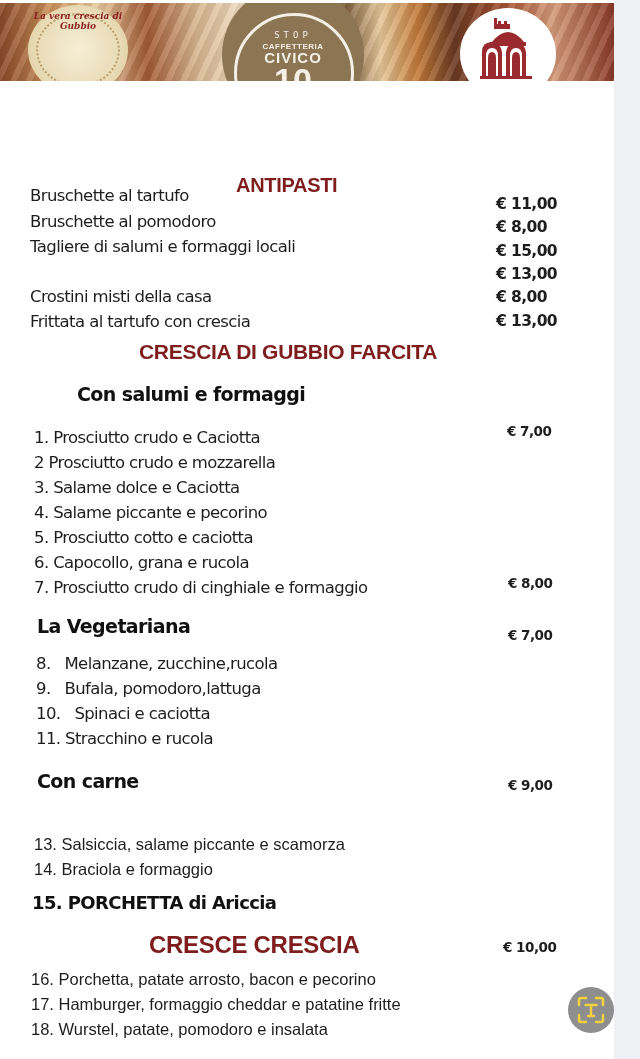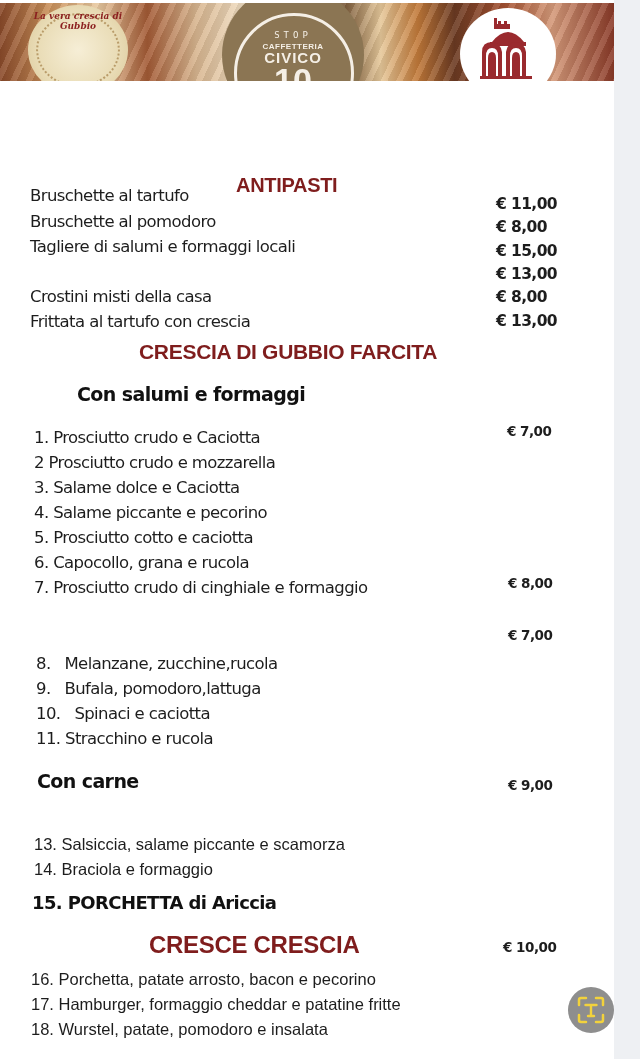--- a/index.html
+++ b/index.html
@@ -296,20 +296,21 @@
 
   <div class="abs item" style="left:34px; top:428px;">1. Prosciutto crudo e Caciotta</div>
   <div class="abs item" style="left:34px; top:453px;">2 Prosciutto crudo e mozzarella</div>
   <div class="abs item" style="left:34px; top:478px;">3. Salame dolce e Caciotta</div>
   <div class="abs item" style="left:34px; top:503px;">4. Salame piccante e pecorino</div>
   <div class="abs item" style="left:34px; top:528px;">5. Prosciutto cotto e caciotta</div>
   <div class="abs item" style="left:34px; top:553px;">6. Capocollo, grana e rucola</div>
   <div class="abs item" style="left:34px; top:578px;">7. Prosciutto crudo di cinghiale e formaggio</div>
   <div class="abs price-sm" style="left:508px; top:575px;">€ 8,00</div>
 
+  <div class="abs subhead" style="left:37px; top:615px;">La Vegetariana</div>
   <div class="abs price-sm" style="left:508px; top:627px;">€ 7,00</div>
 
   <div class="abs item" style="left:36px; top:654px; white-space:pre;">8.   Melanzane, zucchine,rucola</div>
   <div class="abs item" style="left:36px; top:679px; white-space:pre;">9.   Bufala, pomodoro,lattuga</div>
   <div class="abs item" style="left:36px; top:704px; white-space:pre;">10.   Spinaci e caciotta</div>
   <div class="abs item" style="left:36px; top:729px; white-space:pre;">11. Stracchino e rucola</div>
 
   <div class="abs subhead" style="left:37px; top:770px;">Con carne</div>
   <div class="abs price-sm" style="left:508px; top:777px;">€ 9,00</div>
 

